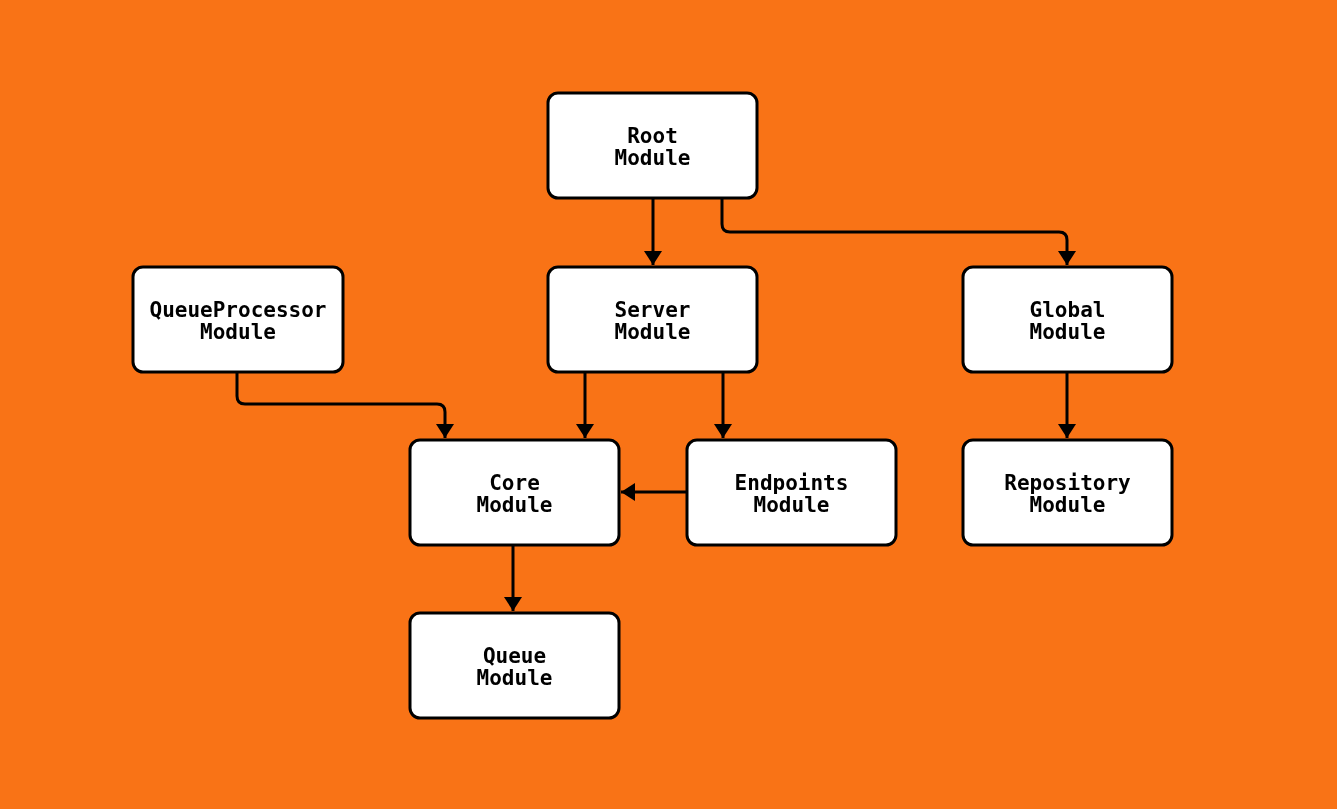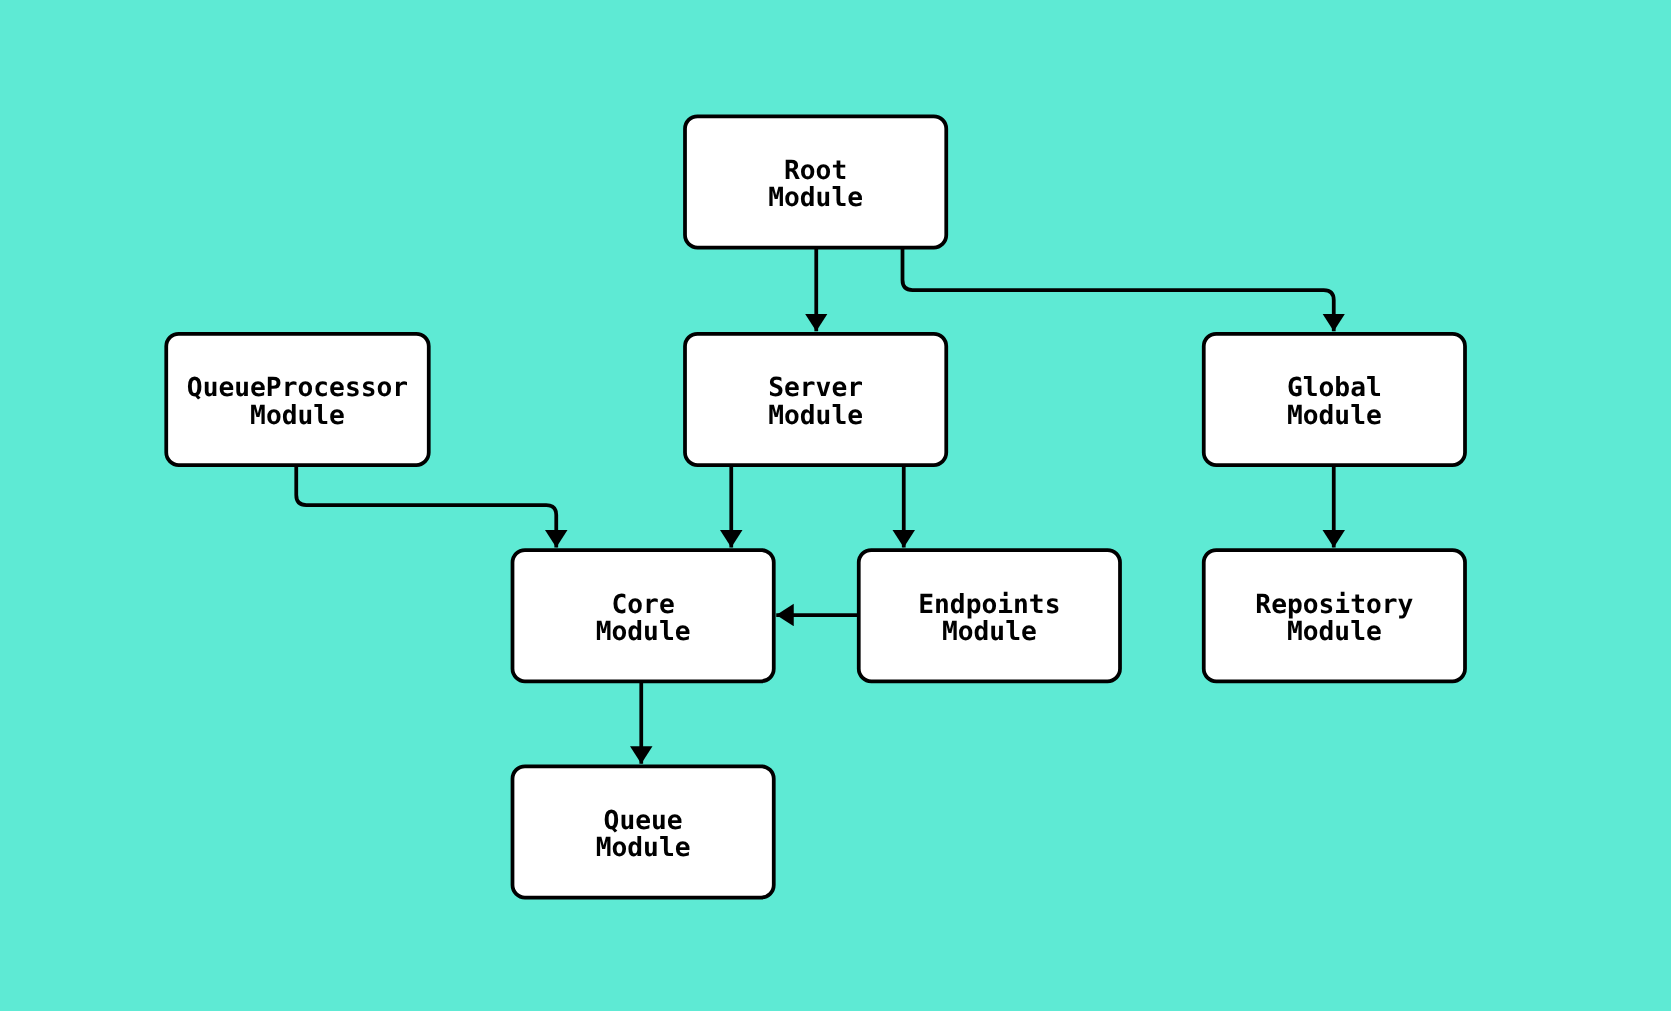--- a/index.html
+++ b/index.html
@@ -4,21 +4,21 @@
 <style>
   html, body {
     margin: 0;
     padding: 0;
     background: #ffffff;
   }
   .stage {
     position: relative;
     width: 1337px;
     height: 809px;
-    background: #5eead4;
+    background: #f97316;
     overflow: hidden;
   }
   svg {
     display: block;
   }
   .node-rect {
     fill: #ffffff;
     stroke: #000000;
     stroke-width: 3;
   }

